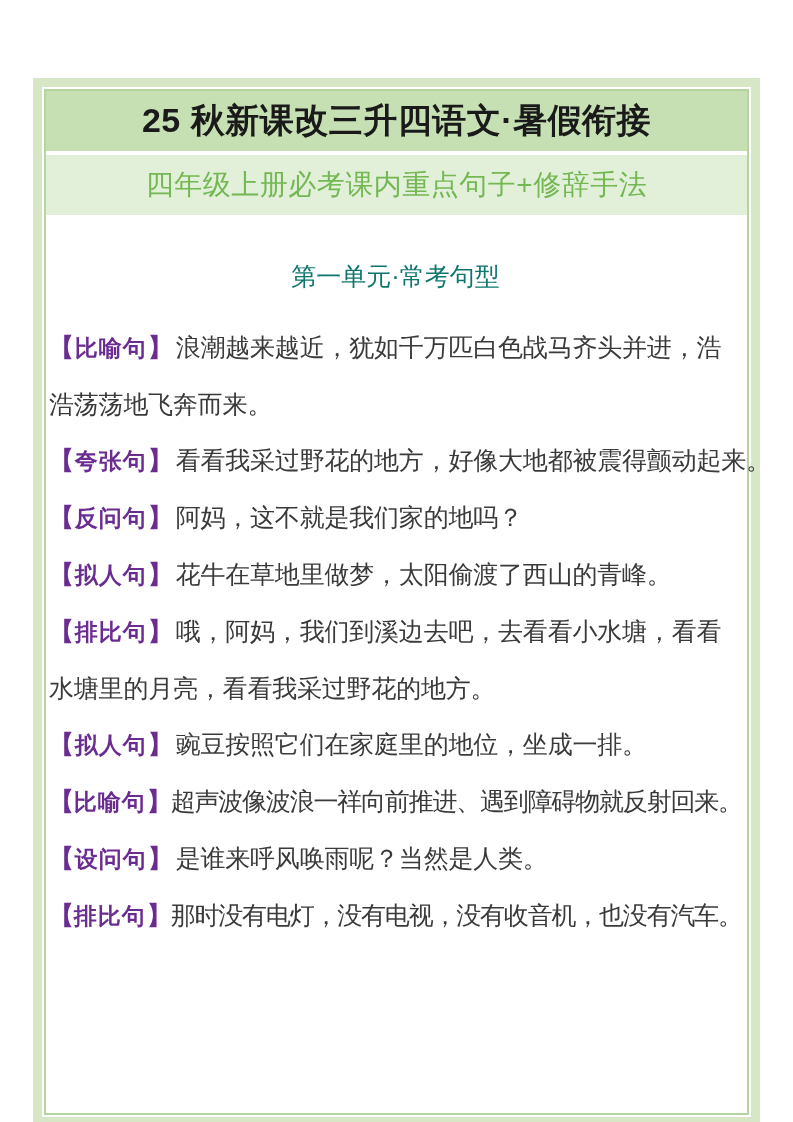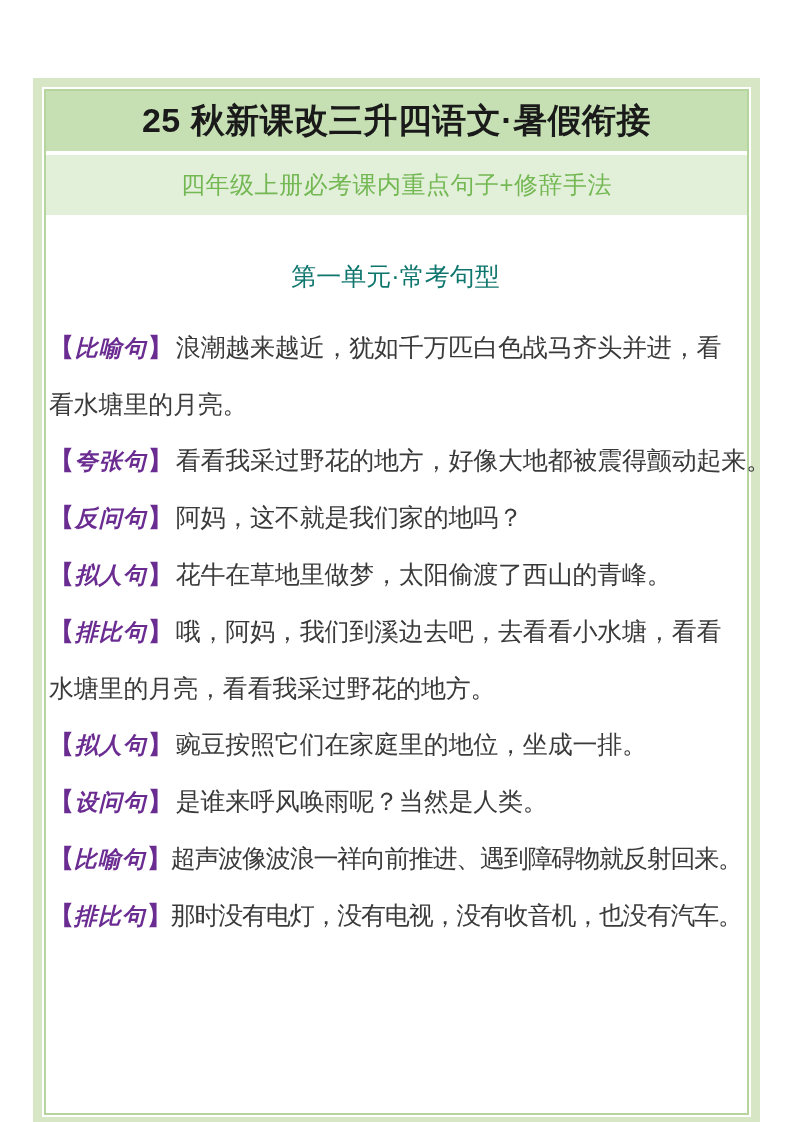--- a/index.html
+++ b/index.html
@@ -49,21 +49,21 @@
     letter-spacing: 0.5px;
   }
   .band-sub {
     height: 60px;
     background: #e2efd9;
     display: flex;
     align-items: center;
     justify-content: center;
   }
   .band-sub .sub {
-    font-size: 24px;
+    font-size: 28px;
     font-weight: 400;
     color: #74b854;
     letter-spacing: 0.5px;
   }
   .content {
     padding: 0 5px 0 3px;
   }
   h2.section-title {
     margin: 46px 0 28px 0;
     text-align: center;
@@ -81,21 +81,20 @@
   }
   .item.oneline { white-space: nowrap; }
   .item.tight { letter-spacing: -1.2px; }
   .item.tight .text { margin-left: 0; }
   .label { color: #6b2c92; }
   .label .br {
     font-weight: 700;
     font-style: normal;
   }
   .label .lk {
-    font-style: italic;
     font-weight: 700;
     font-size: 23px;
     letter-spacing: 1px;
     margin: 0 1px;
   }
   .text { margin-left: 3px; }
 </style>
 </head>
 <body>
 
@@ -108,36 +107,36 @@
       </div>
 
       <div class="band-sub">
         <div class="sub">四年级上册必考课内重点句子+修辞手法</div>
       </div>
 
       <div class="content">
 
         <h2 class="section-title">第一单元·常考句型</h2>
 
-        <p class="item"><span class="label"><span class="br">【</span><span class="lk">比喻句</span><span class="br">】</span></span><span class="text">浪潮越来越近，犹如千万匹白色战马齐头并进，看看水塘里的月亮。</span></p>
+        <p class="item"><span class="label"><span class="br">【</span><span class="lk">比喻句</span><span class="br">】</span></span><span class="text">浪潮越来越近，犹如千万匹白色战马齐头并进，浩浩荡荡地飞奔而来。</span></p>
 
         <p class="item oneline"><span class="label"><span class="br">【</span><span class="lk">夸张句</span><span class="br">】</span></span><span class="text">看看我采过野花的地方，好像大地都被震得颤动起来。</span></p>
 
         <p class="item oneline"><span class="label"><span class="br">【</span><span class="lk">反问句</span><span class="br">】</span></span><span class="text">阿妈，这不就是我们家的地吗？</span></p>
 
         <p class="item oneline"><span class="label"><span class="br">【</span><span class="lk">拟人句</span><span class="br">】</span></span><span class="text">花牛在草地里做梦，太阳偷渡了西山的青峰。</span></p>
 
         <p class="item"><span class="label"><span class="br">【</span><span class="lk">排比句</span><span class="br">】</span></span><span class="text">哦，阿妈，我们到溪边去吧，去看看小水塘，看看水塘里的月亮，看看我采过野花的地方。</span></p>
 
 
         <p class="item oneline"><span class="label"><span class="br">【</span><span class="lk">拟人句</span><span class="br">】</span></span><span class="text">豌豆按照它们在家庭里的地位，坐成一排。</span></p>
 
+        <p class="item oneline tight"><span class="label"><span class="br">【</span><span class="lk">比喻句</span><span class="br">】</span></span><span class="text">超声波像波浪一祥向前推进、遇到障碍物就反射回来。</span></p>
+
         <p class="item oneline"><span class="label"><span class="br">【</span><span class="lk">设问句</span><span class="br">】</span></span><span class="text">是谁来呼风唤雨呢？当然是人类。</span></p>
-
-        <p class="item oneline tight"><span class="label"><span class="br">【</span><span class="lk">比喻句</span><span class="br">】</span></span><span class="text">超声波像波浪一祥向前推进、遇到障碍物就反射回来。</span></p>
 
         <p class="item oneline tight"><span class="label"><span class="br">【</span><span class="lk">排比句</span><span class="br">】</span></span><span class="text">那时没有电灯，没有电视，没有收音机，也没有汽车。</span></p>
 
       </div>
 
     </div>
   </div>
 </div>
 
 </body></html>

